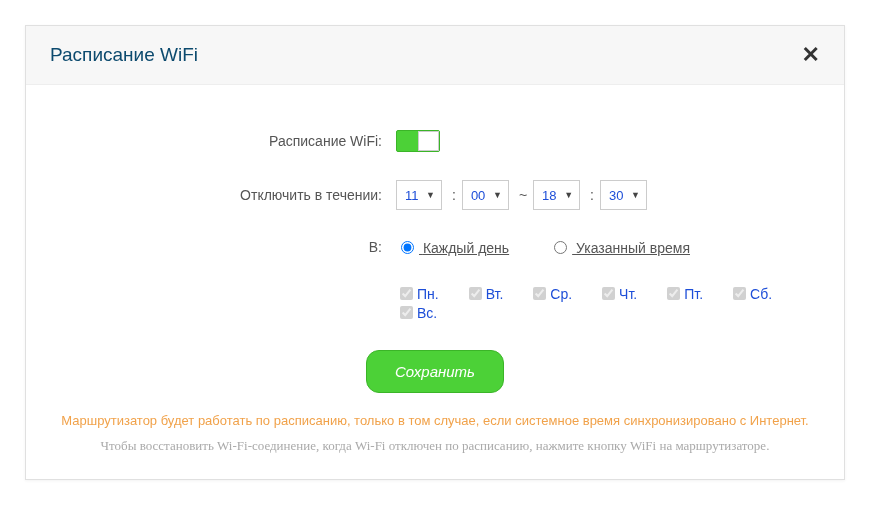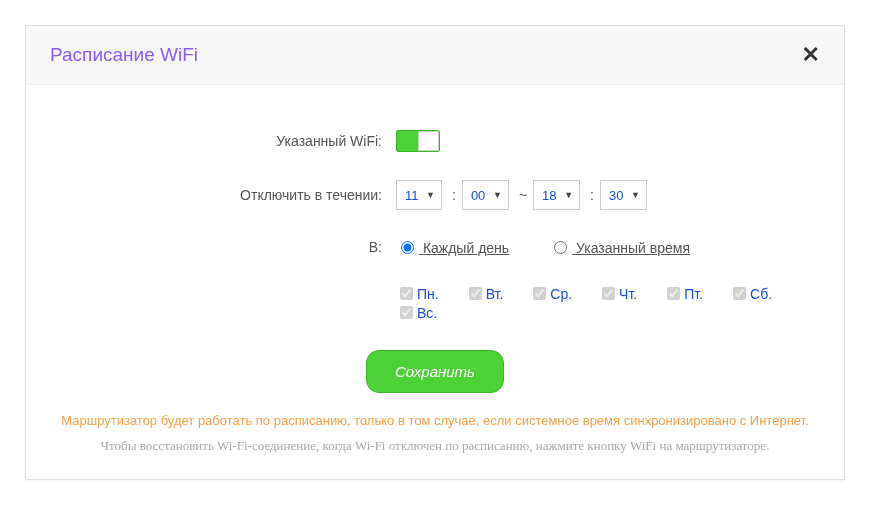--- a/index.html
+++ b/index.html
@@ -20,21 +20,21 @@
   .modal-header {
     display: flex;
     align-items: center;
     justify-content: space-between;
     padding: 18px 24px;
     background: #f7f7f7;
     border-bottom: 1px solid #eee;
   }
   .modal-title {
     font-size: 19px;
-    color: #8b5cf6;
+    color: #0c4a6e;
     font-weight: 400;
   }
   .close-icon {
     font-size: 22px;
     font-weight: bold;
     cursor: pointer;
     color: #333;
     line-height: 1;
   }
   .modal-body {
@@ -157,21 +157,21 @@
 <div class="modal">
 
   <div class="modal-header">
     <div class="modal-title">Расписание WiFi</div>
     <div class="close-icon">✕</div>
   </div>
 
   <div class="modal-body">
 
     <div class="form-row">
-      <div class="form-label">Указанный WiFi:</div>
+      <div class="form-label">Расписание WiFi:</div>
       <div class="form-control">
         <div class="toggle">
           <div class="toggle-knob"></div>
         </div>
       </div>
     </div>
 
     <div class="form-row">
       <div class="form-label">Отключить в течении:</div>
       <div class="form-control">

